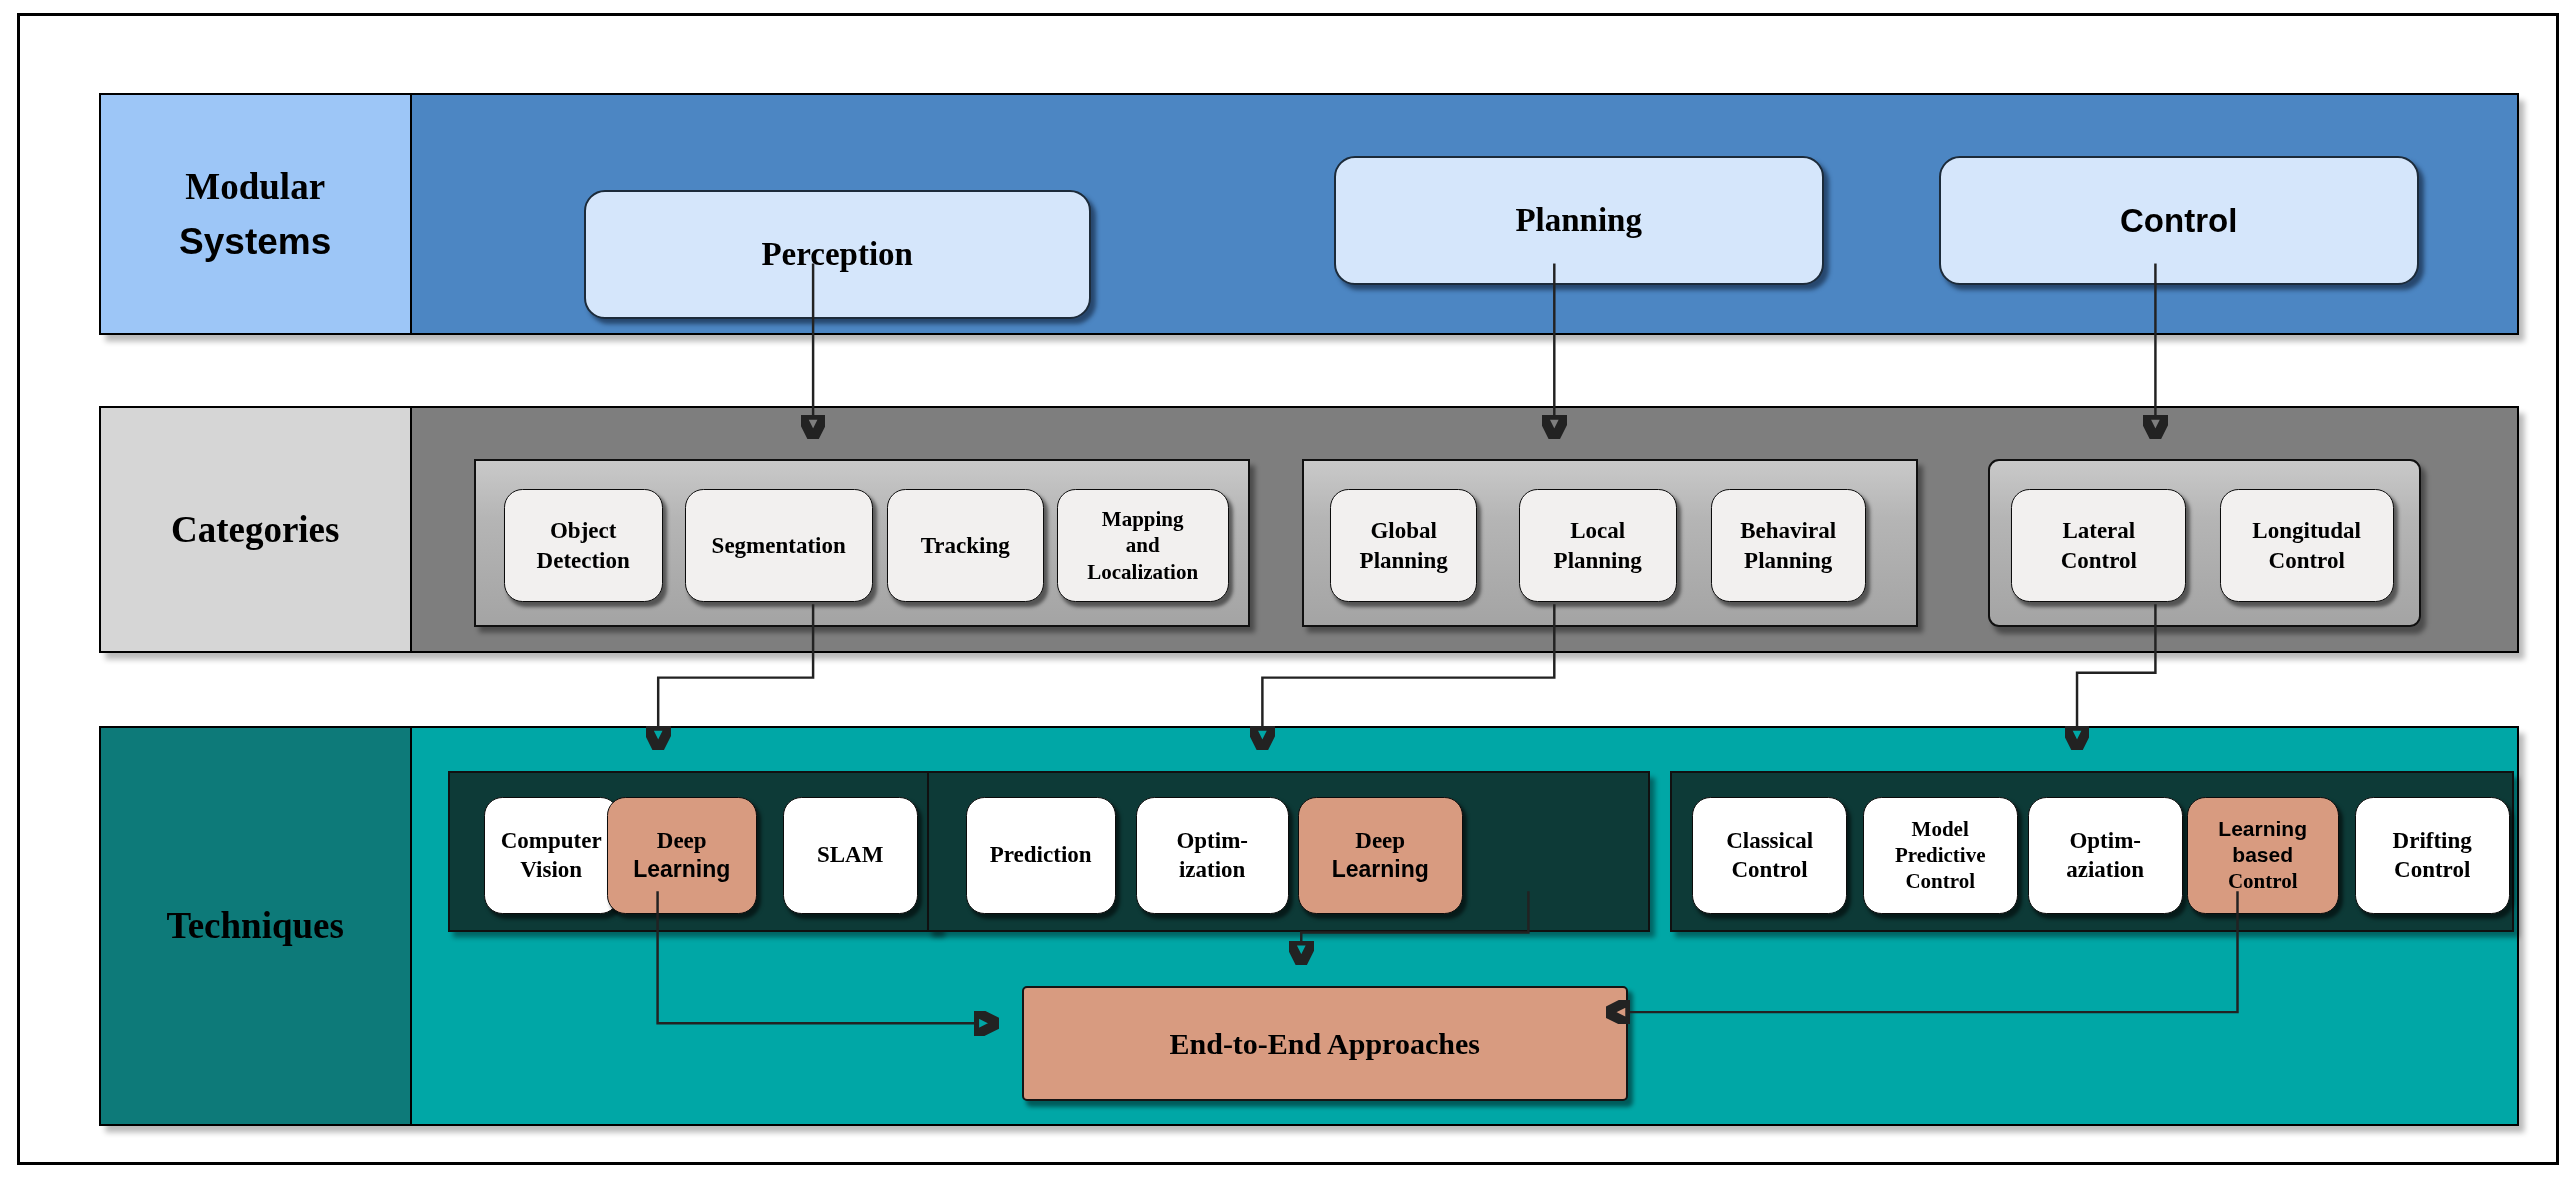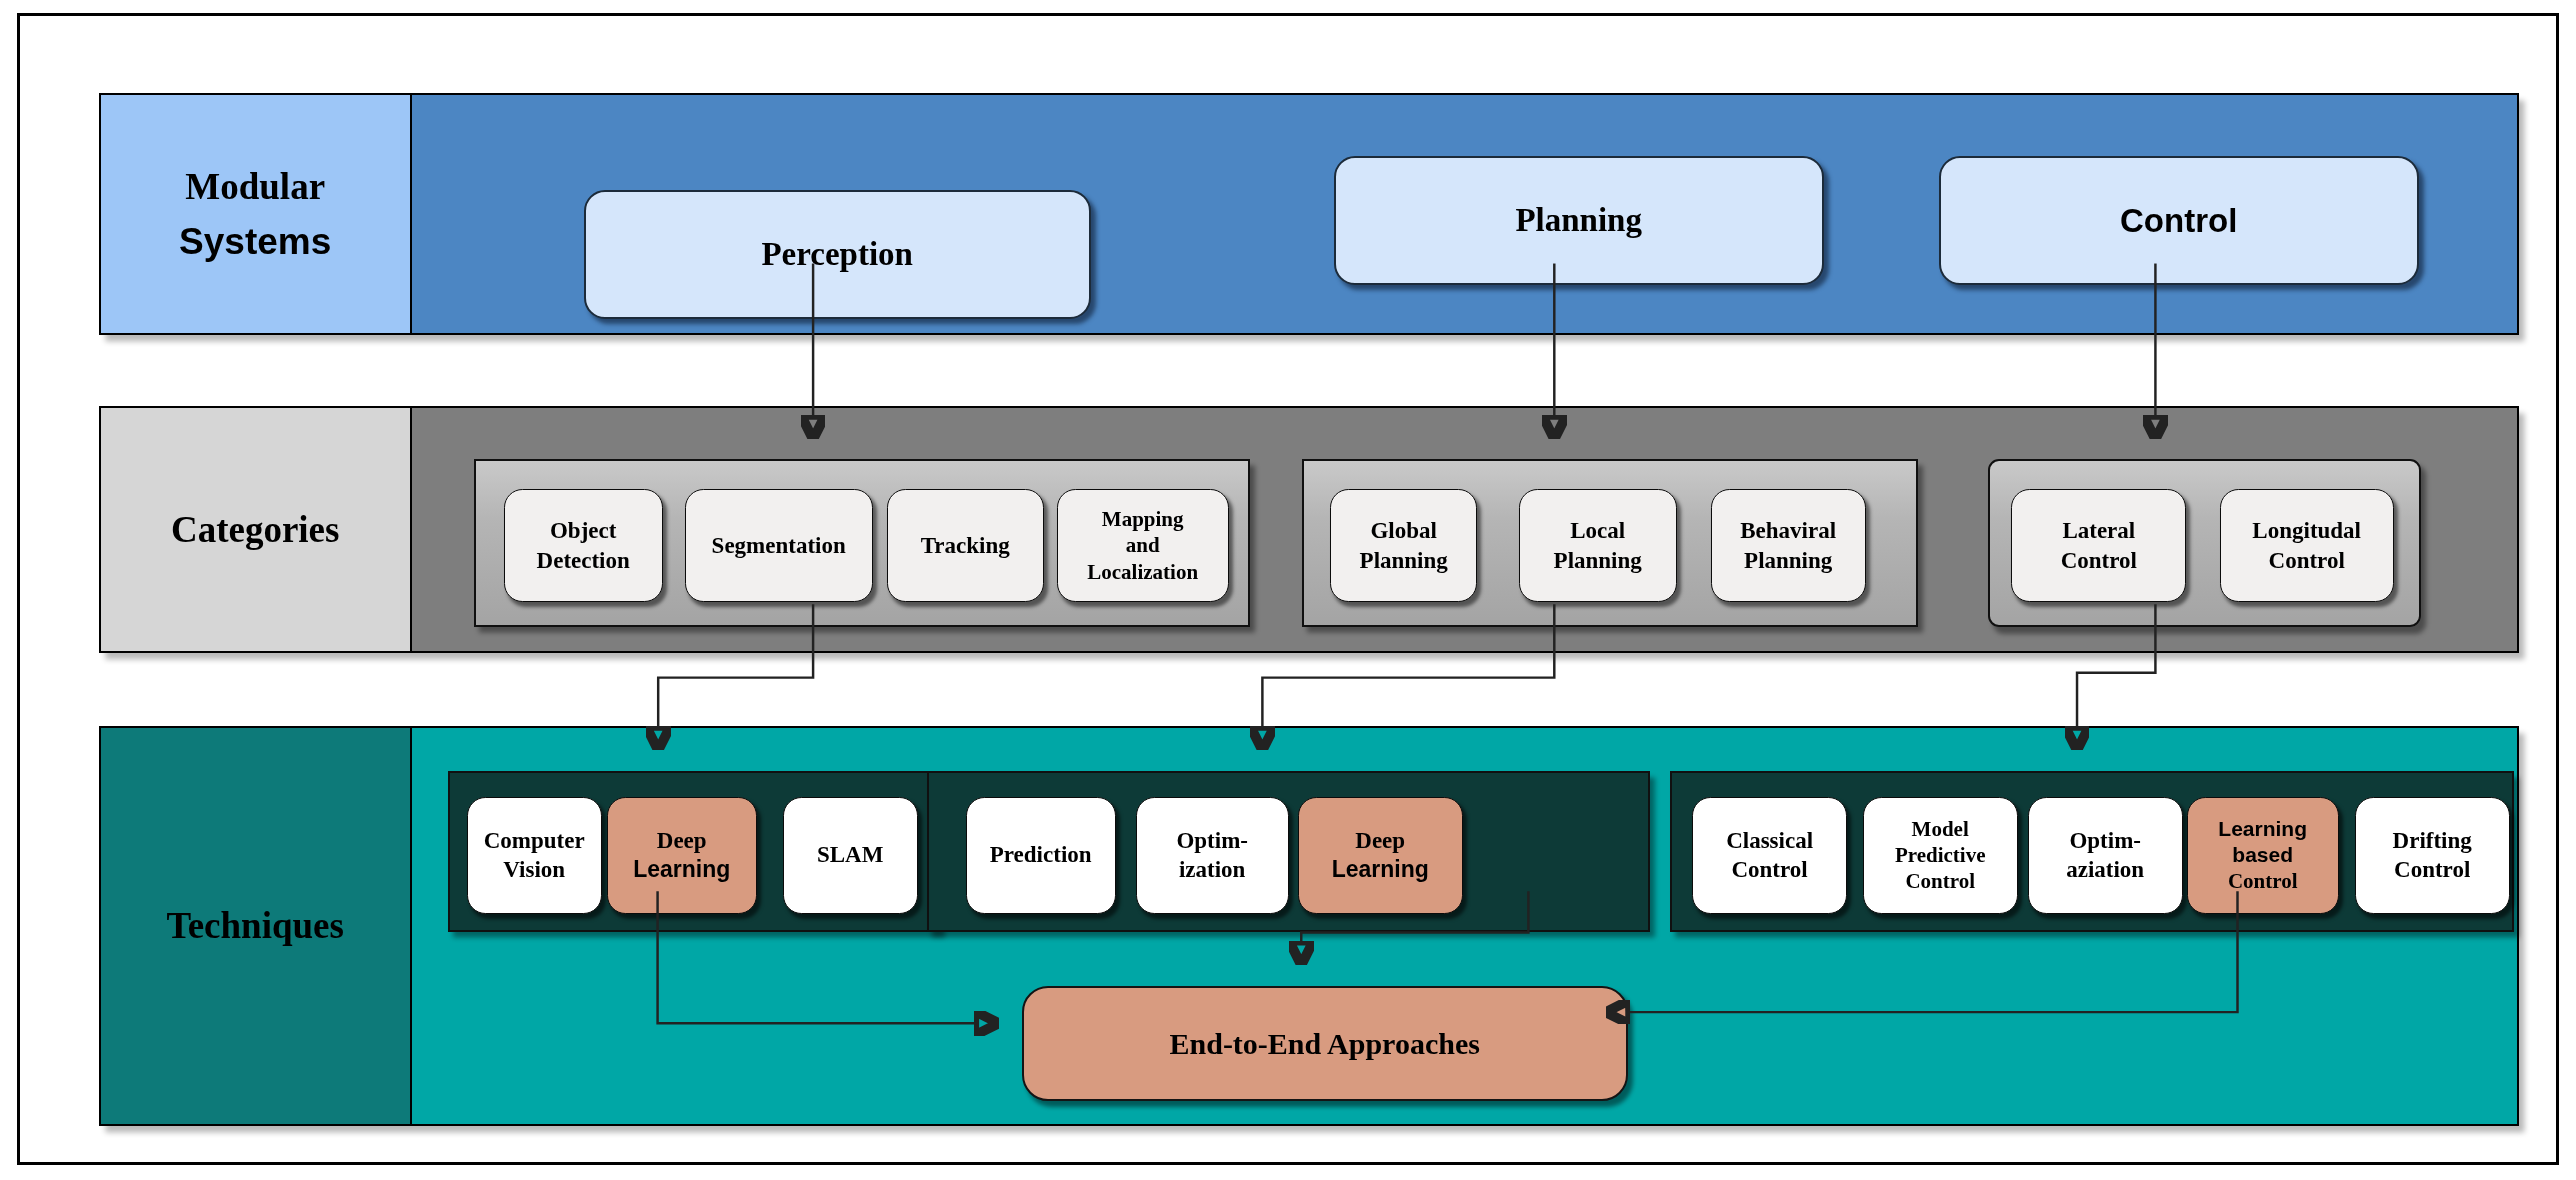--- a/index.html
+++ b/index.html
@@ -78,40 +78,40 @@
   .g-cat-p .rbox:nth-child(3){left:411px;width:155px;}
   .g-cat-p .rbox:nth-child(4){left:581px;width:170px;}
 
   .g-cat-pl .rbox:nth-child(1){left:26.5px; width:145px;}
   .g-cat-pl .rbox:nth-child(2){left:215px;width:156px;}
   .g-cat-pl .rbox:nth-child(3){left:407px;width:153px;}
 
   .g-cat-c .rbox:nth-child(1){left:21.6px; width:173px;}
   .g-cat-c .rbox:nth-child(2){left:230px;width:172px;}
 
-  .g-tech-p .rbox:nth-child(1){left:17px; width:133px;}
+  .g-tech-p .rbox:nth-child(1){left:34px; width:133px;}
   .g-tech-p .rbox:nth-child(2){left:157px;width:148px;}
   .g-tech-p .rbox:nth-child(3){left:333px;width:133px;}
 
   .g-tech-pl .rbox:nth-child(1){left:37px; width:148px;}
   .g-tech-pl .rbox:nth-child(2){left:207px;width:151px;}
   .g-tech-pl .rbox:nth-child(3){left:369px;width:163px;}
   .g-tech-pl .rbox:nth-child(4){left:548px;width:151px;}
 
   .g-tech-c .rbox:nth-child(1){left:20.4px;  width:153px;}
   .g-tech-c .rbox:nth-child(2){left:191px; width:153px;}
   .g-tech-c .rbox:nth-child(3){left:356px; width:153px;}
   .g-tech-c .rbox:nth-child(4){left:515px; width:150px;}
   .g-tech-c .rbox:nth-child(5){left:683px;width:153px;}
 
   
   .end-to-end{
     position:absolute;left:921px;top:258px;width:602px;height:111px;
     background:var(--highlight-bg,#d89b80);
-    border:2.5px solid #141414;border-radius:26px;
+    border:2.5px solid #141414;border-radius:5px;
     display:flex;align-items:center;justify-content:center;
     font-size:30px;font-weight:bold;
     box-shadow:4.3px 5.6px 4.3px rgba(0,0,0,0.45);
   }
 
   
   svg.connectors{position:absolute;left:0;top:0;width:2576px;height:1180px;pointer-events:none;z-index:6;}
   svg.connectors path{stroke:#222;stroke-width:4;fill:none;}
 </style>
 </head>

